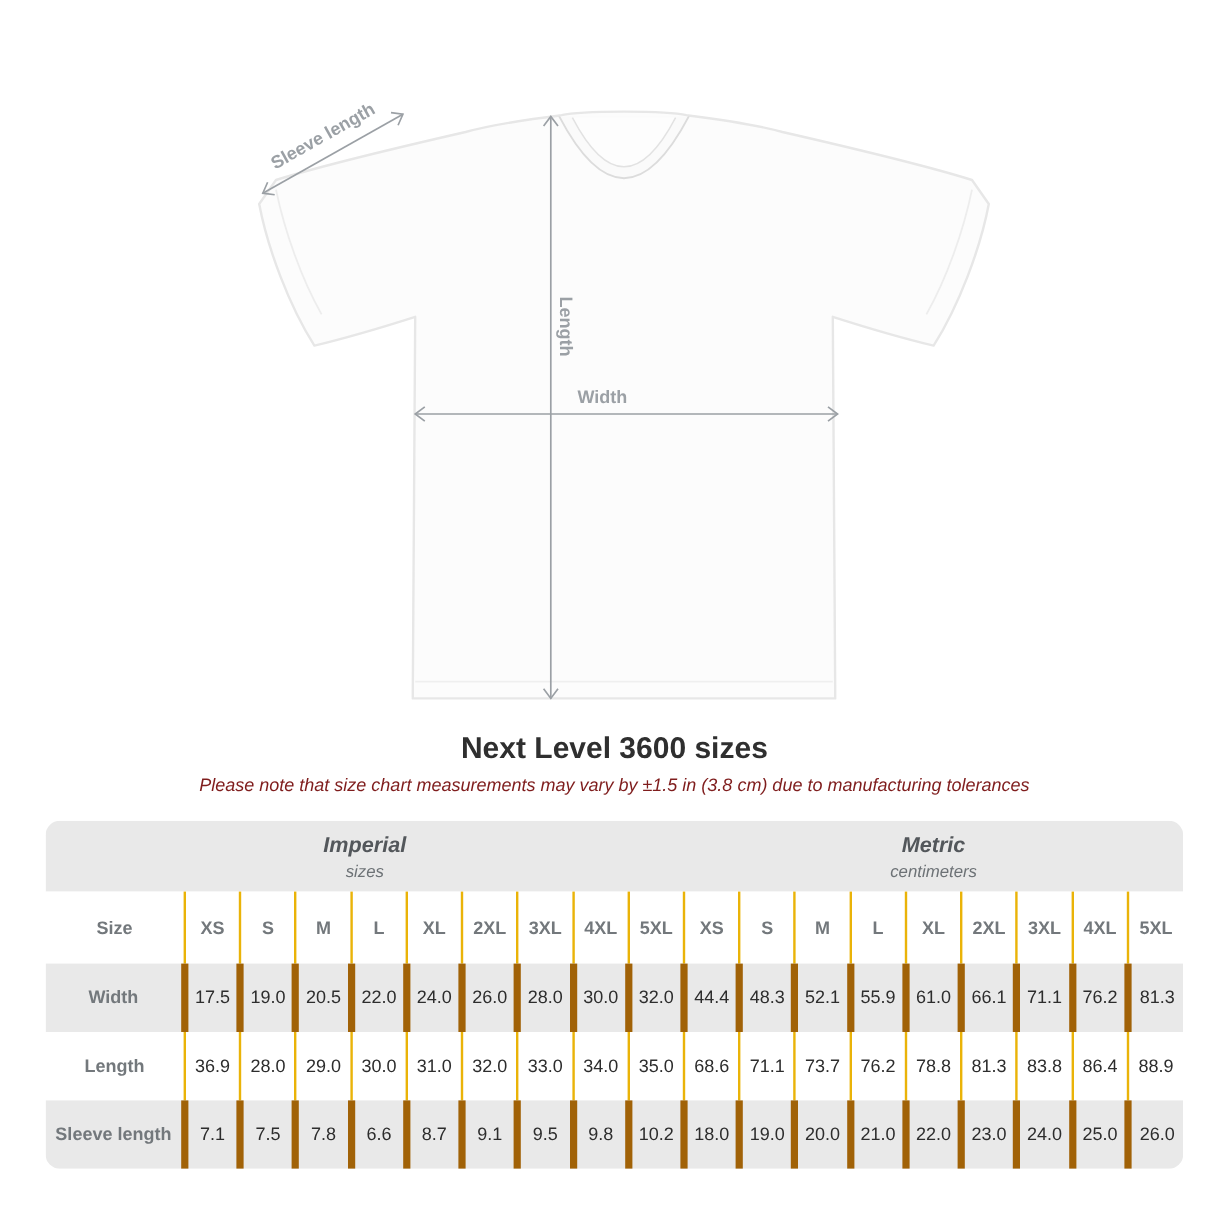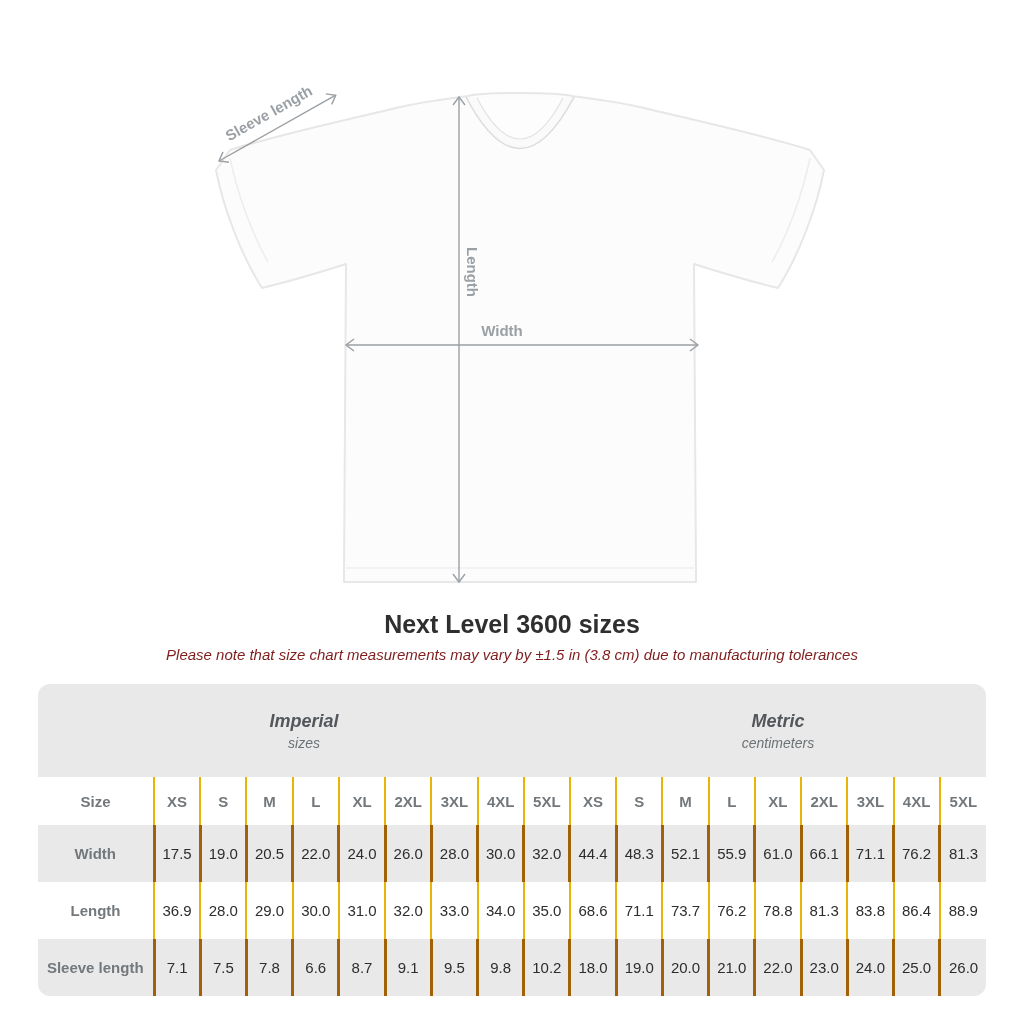--- a/index.html
+++ b/index.html
@@ -44,30 +44,30 @@
     font-size: 15px;
   }
   table.sizechart col.size-col { width: 116px; }
   table.sizechart td {
     text-align: center;
     vertical-align: middle;
     padding: 0;
   }
   tr.band  { background: #e9e9e9; }
   tr.white { background: #ffffff; }
-  tr.unit-row td { height: 93px; }
-  tr.size-row td { height: 48px; }
+  tr.unit-row td { height: 59px; }
+  tr.size-row td { height: 60px; }
   tr.data-row td { height: 57px; }
   td.rowlabel, td.collabel {
     font-weight: bold;
     color: #73787c;
   }
   td.value { color: #2d2d2d; }
   tr.white td.sep { border-left: 2px solid #eab308; }
-  tr.band  td.sep { border-left: 3px solid #a16207; }
+  tr.band  td.sep { border-left: 6px solid #a16207; }
   .unit-name {
     font-weight: bold;
     font-style: italic;
     font-size: 18px;
     color: #53575b;
   }
   .unit-sub {
     font-style: italic;
     font-size: 14px;
     color: #6d7276;

